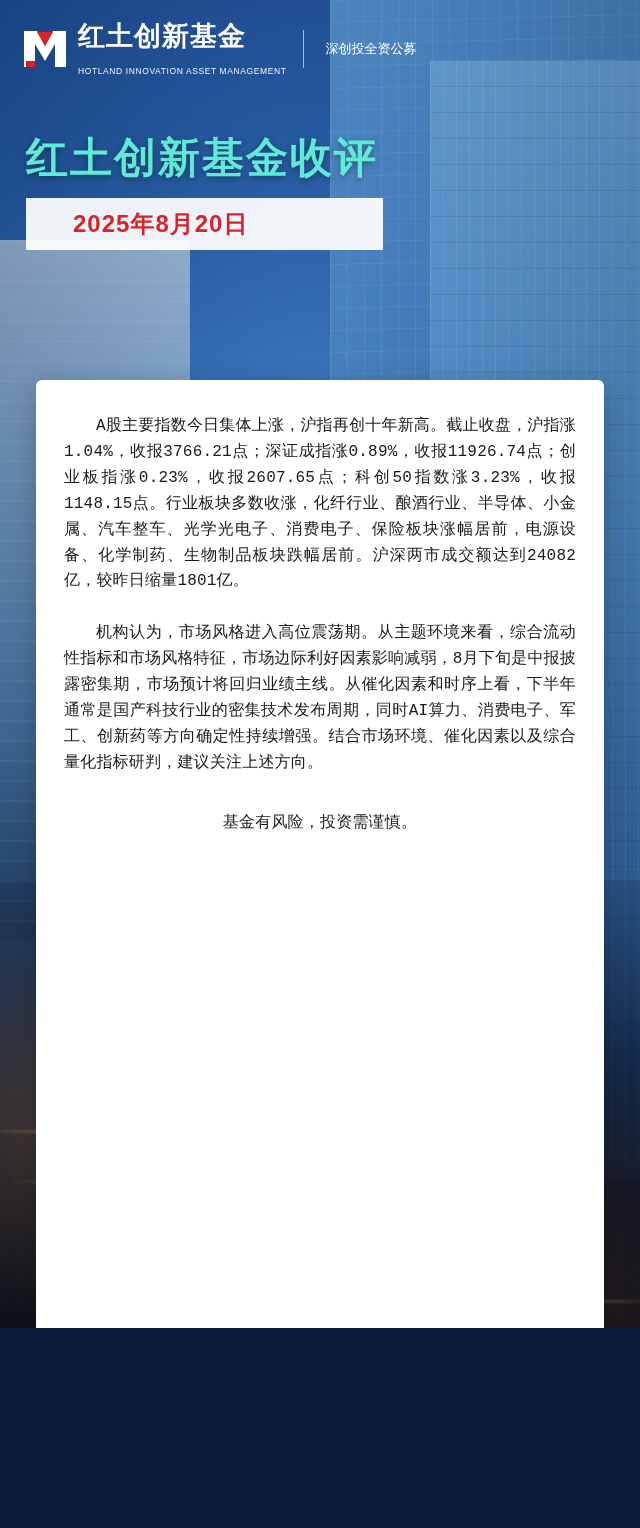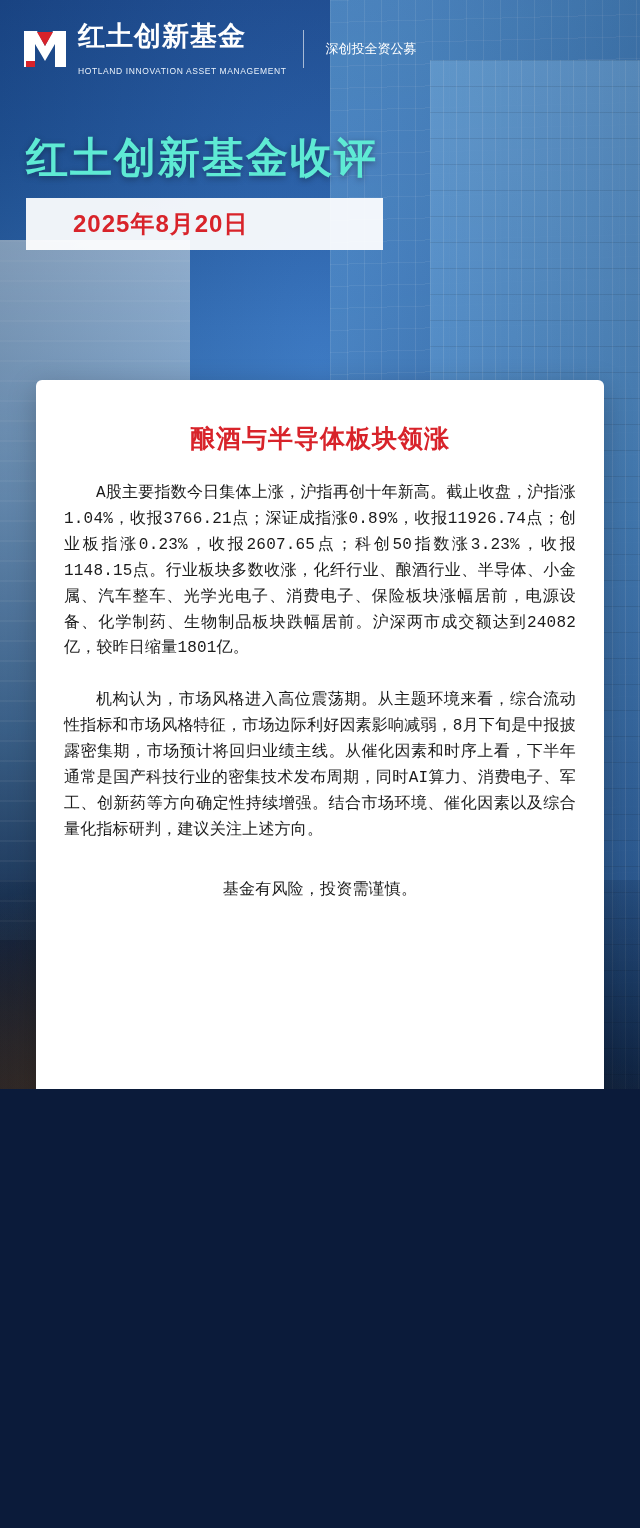--- a/index.html
+++ b/index.html
@@ -10,21 +10,21 @@
     width: 640px;
     height: 1528px;
     font-family: "Liberation Sans", "DejaVu Sans", sans-serif;
     background: #0b1b3a;
     overflow: hidden;
   }
 
   .page {
     position: relative;
     width: 640px;
-    height: 1089px;
+    height: 1328px;
     overflow: hidden;
   }
 
   
   .bg {
     position: absolute;
     inset: 0;
     background:
       linear-gradient(180deg, #1b4f9c 0%, #205aa8 14%, #2f6fbd 30%, #3a7cc6 46%,
                       #2a5d9e 62%, #17386b 78%, #0d1f3e 92%, #08152c 100%);
@@ -289,19 +289,18 @@
   </div>
 
   <div class="title-main">红土创新基金收评</div>
 
   <div class="date-chip">
     <span>2025年8月20日</span>
   </div>
 
 
   <div class="card">
-    <div class="card-title">酿酒与半导体板块领涨</div>
     <p class="para">A股主要指数今日集体上涨，沪指再创十年新高。截止收盘，沪指涨1.04%，收报3766.21点；深证成指涨0.89%，收报11926.74点；创业板指涨0.23%，收报2607.65点；科创50指数涨3.23%，收报1148.15点。行业板块多数收涨，化纤行业、酿酒行业、半导体、小金属、汽车整车、光学光电子、消费电子、保险板块涨幅居前，电源设备、化学制药、生物制品板块跌幅居前。沪深两市成交额达到24082亿，较昨日缩量1801亿。</p>
     <p class="para">机构认为，市场风格进入高位震荡期。从主题环境来看，综合流动性指标和市场风格特征，市场边际利好因素影响减弱，8月下旬是中报披露密集期，市场预计将回归业绩主线。从催化因素和时序上看，下半年通常是国产科技行业的密集技术发布周期，同时AI算力、消费电子、军工、创新药等方向确定性持续增强。结合市场环境、催化因素以及综合量化指标研判，建议关注上述方向。</p>
     <p class="para last">基金有风险，投资需谨慎。</p>
   </div>
 
 </div>
 
 </body></html>

